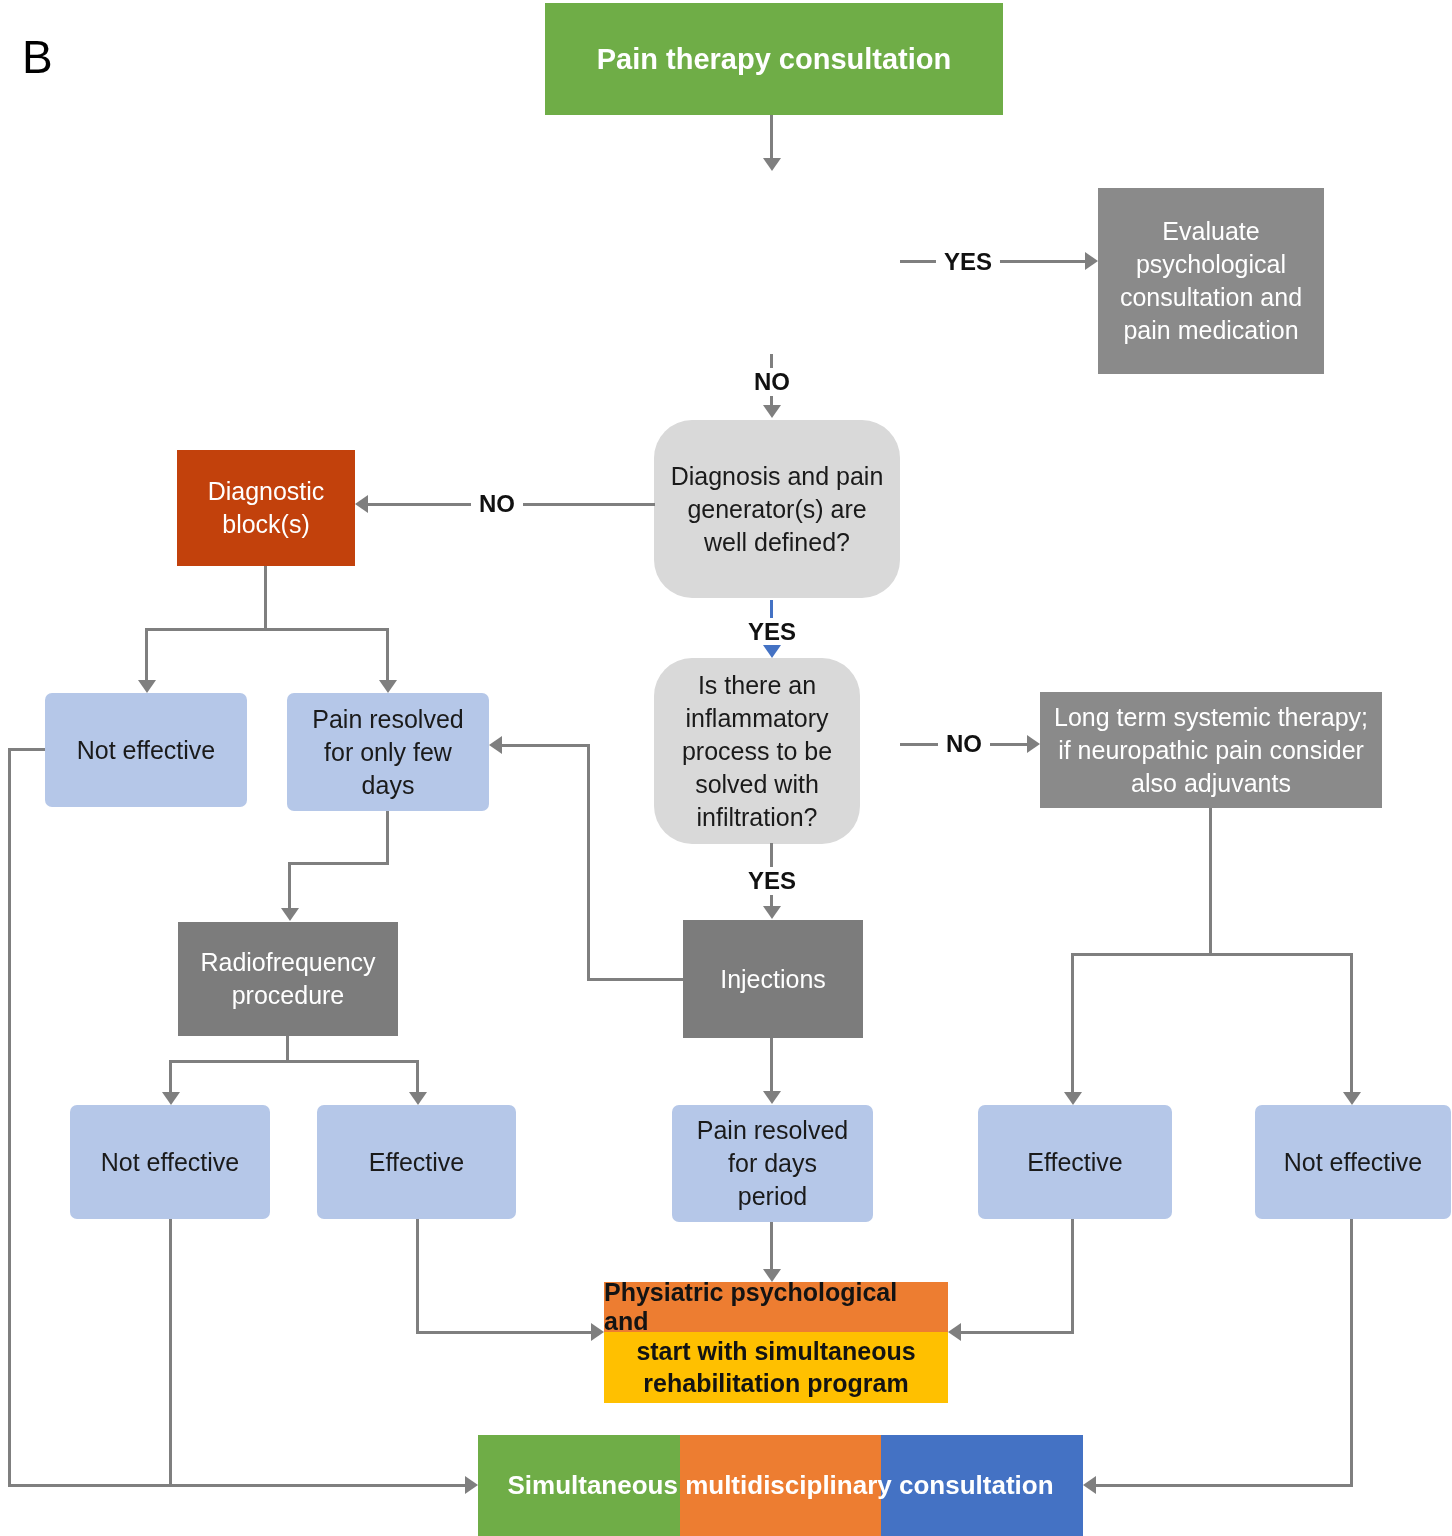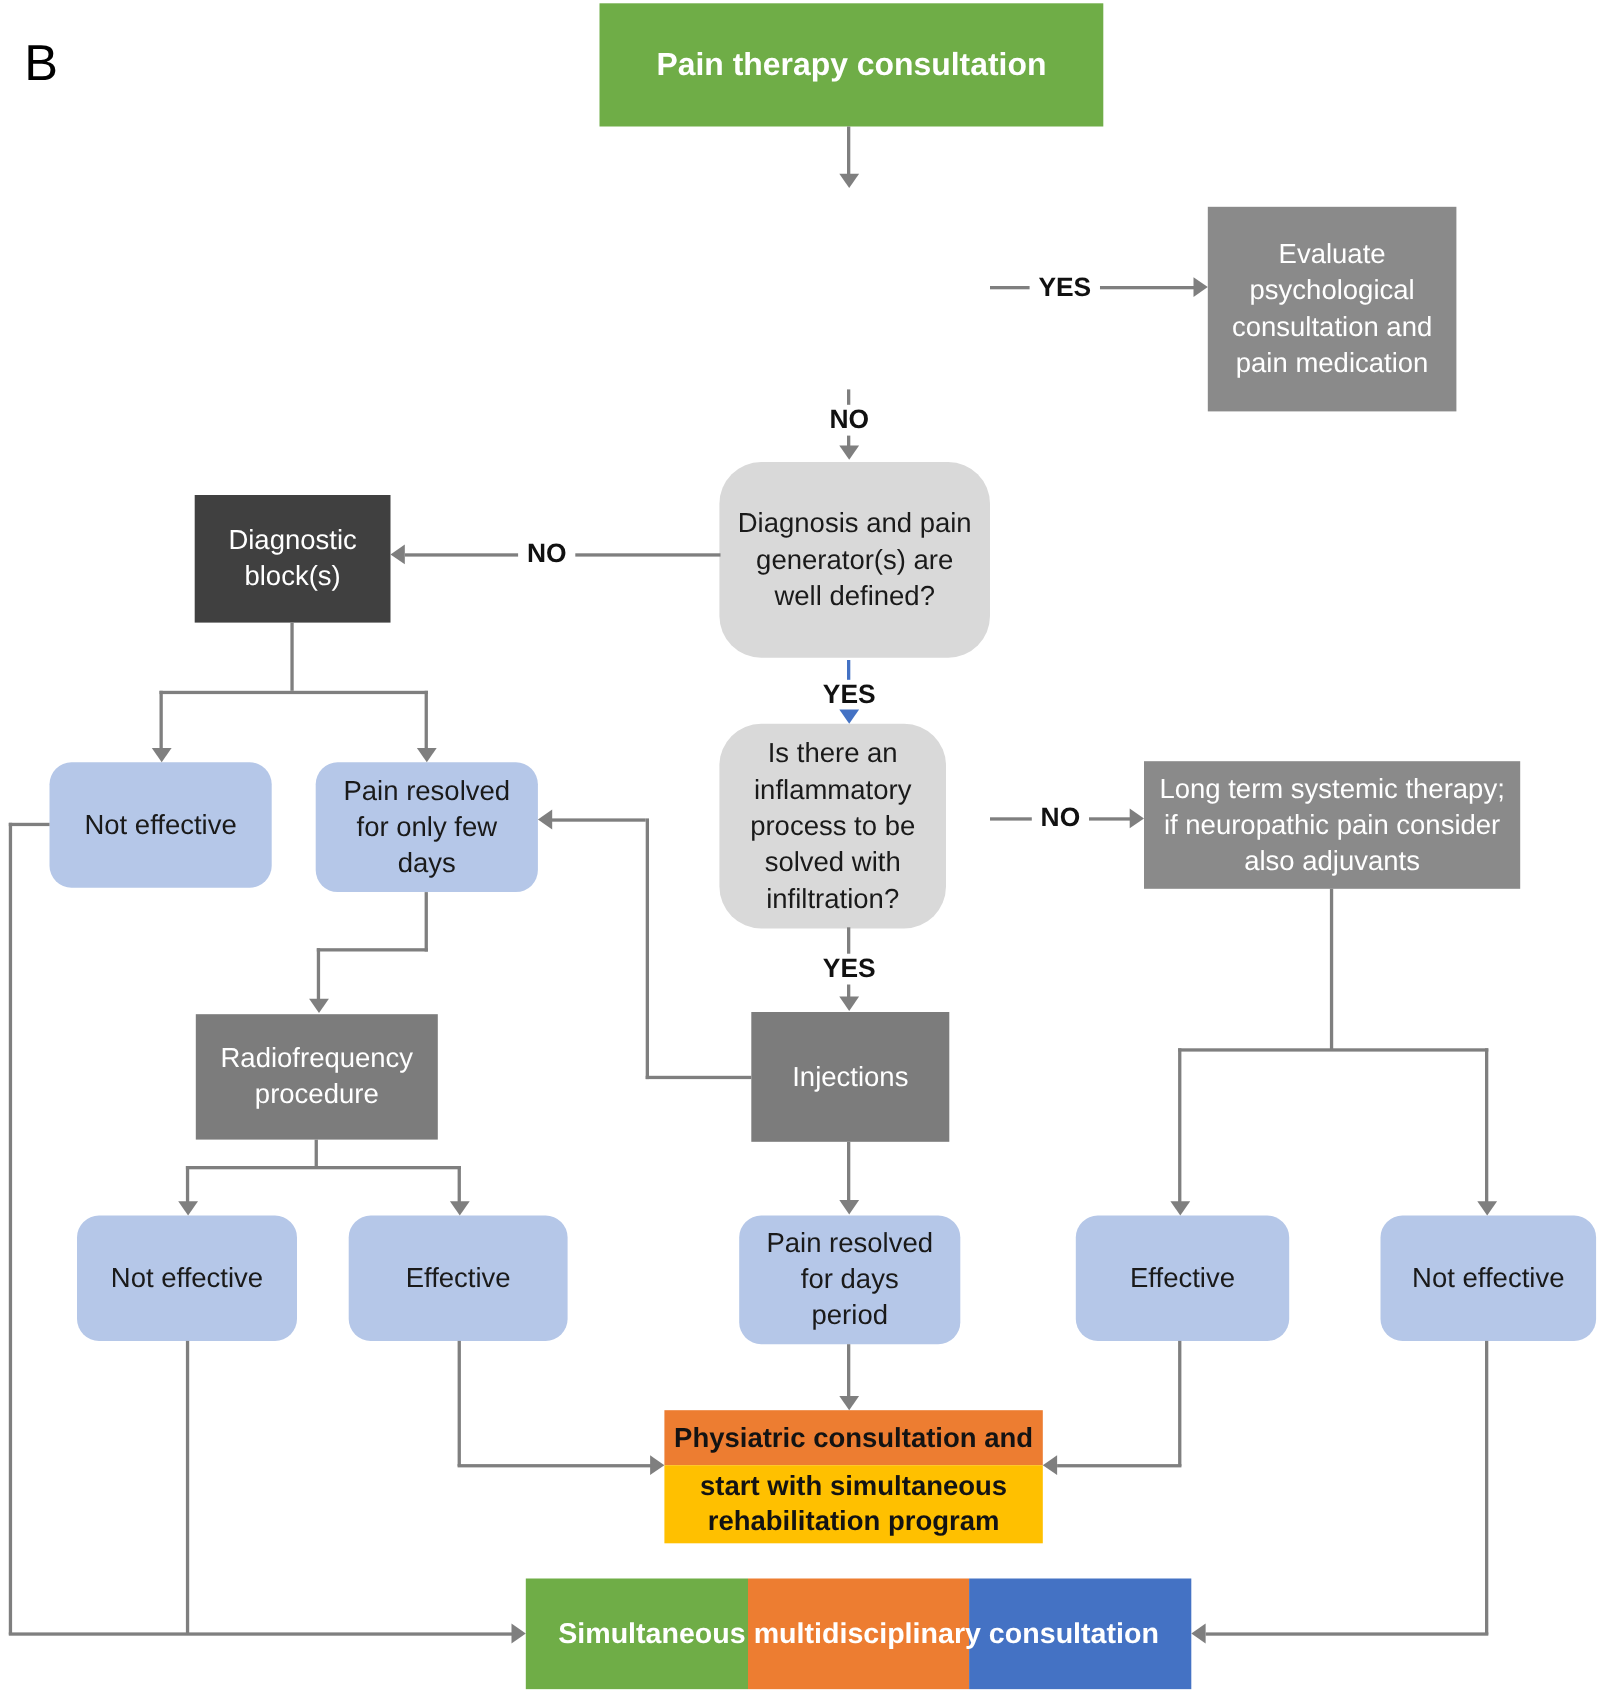--- a/index.html
+++ b/index.html
@@ -4,22 +4,22 @@
 <style>
   html,body{margin:0;padding:0;background:#ffffff;}
   #canvas{position:relative;width:1452px;height:1536px;background:#ffffff;overflow:hidden;
           font-family:"Liberation Sans",sans-serif;}
   .node{position:absolute;display:flex;flex-direction:column;align-items:center;justify-content:center;
         text-align:center;box-sizing:border-box;line-height:1.32;}
   .green-header{background:#6FAD47;color:#ffffff;font-weight:bold;font-size:29px;}
   .decision{background:#D9D9D9;border-radius:38px;color:#1a1a1a;font-size:25px;padding:8px 16px;}
   .gray-box{background:#8A8A8A;color:#ffffff;font-size:25px;padding:6px 10px;}
   .darkgray-box{background:#7C7C7C;color:#ffffff;font-size:25px;padding:6px 10px;}
-  .blue-box{background:#404040;color:#ffffff;font-size:25px;}
-  .lightblue{background:#B5C7E8;border-radius:20px;color:#1a1a1a;font-size:25px;padding:4px 20px;}
+  .blue-box{background:#c2410c;color:#ffffff;font-size:25px;}
+  .lightblue{background:#B5C7E8;border-radius:7px;color:#1a1a1a;font-size:25px;padding:4px 20px;}
   .figure-label{position:absolute;left:22px;top:30px;font-size:46px;font-weight:500;color:#000;}
   .ln{position:absolute;background:#7F7F7F;}
   .ln.blue{background:#4472C4;}
   .ar{position:absolute;width:0;height:0;}
   .ar.down{border-left:9px solid transparent;border-right:9px solid transparent;border-top:13px solid #7F7F7F;}
   .ar.down.blue{border-top-color:#4472C4;}
   .ar.right{border-top:9px solid transparent;border-bottom:9px solid transparent;border-left:13px solid #7F7F7F;}
   .ar.left{border-top:9px solid transparent;border-bottom:9px solid transparent;border-right:13px solid #7F7F7F;}
   .elabel{position:absolute;transform:translate(-50%,-50%);background:#ffffff;padding:0 8px;
           font-weight:bold;font-size:24px;color:#111111;}
@@ -66,21 +66,21 @@
 
   <div class="node lightblue" style="left:317px;top:1105px;width:199px;height:114px;">Effective</div>
 
   <div class="node lightblue" style="left:672px;top:1105px;width:201px;height:117px;">Pain resolved for days period</div>
 
   <div class="node lightblue" style="left:978px;top:1105px;width:194px;height:114px;">Effective</div>
 
   <div class="node lightblue" style="left:1255px;top:1105px;width:196px;height:114px;">Not effective</div>
 
   <div class="physiatric">
-    <div class="phys-band1">Physiatric consultation and</div>
+    <div class="phys-band1">Physiatric psychological and</div>
     <div class="phys-band2">start with simultaneous rehabilitation program</div>
   </div>
 
   <div class="finalbar">
     <div class="seg g"></div>
     <div class="seg o"></div>
     <div class="seg b"></div>
   </div>
   <div class="finalbar-text">Simultaneous multidisciplinary consultation</div>
 

